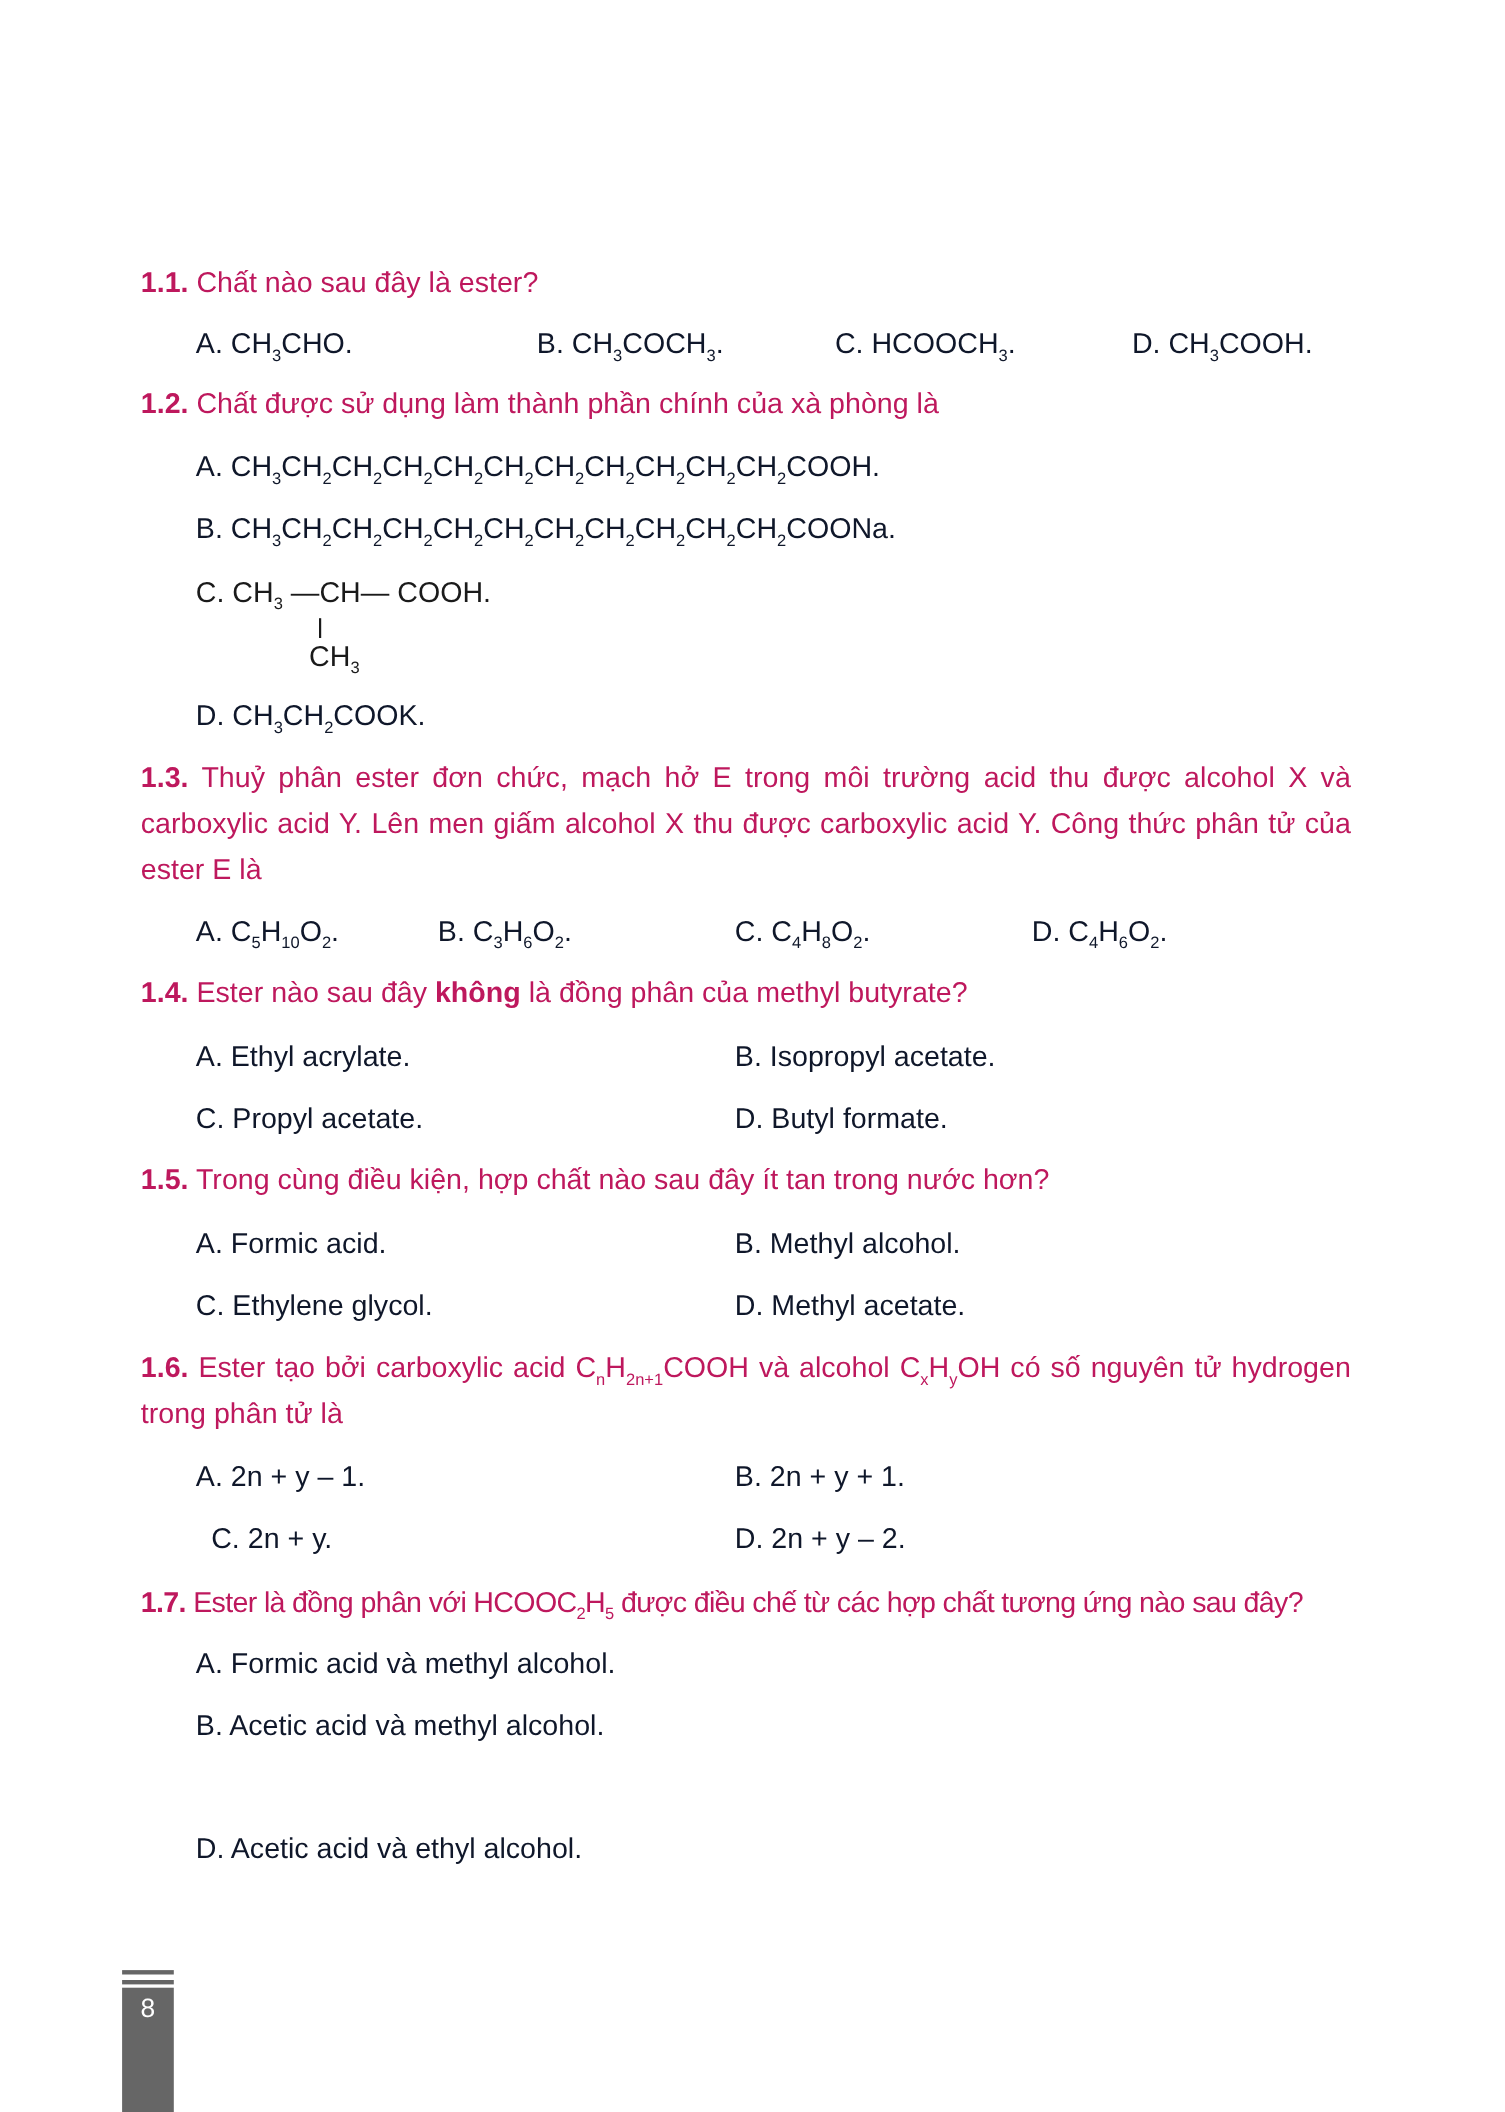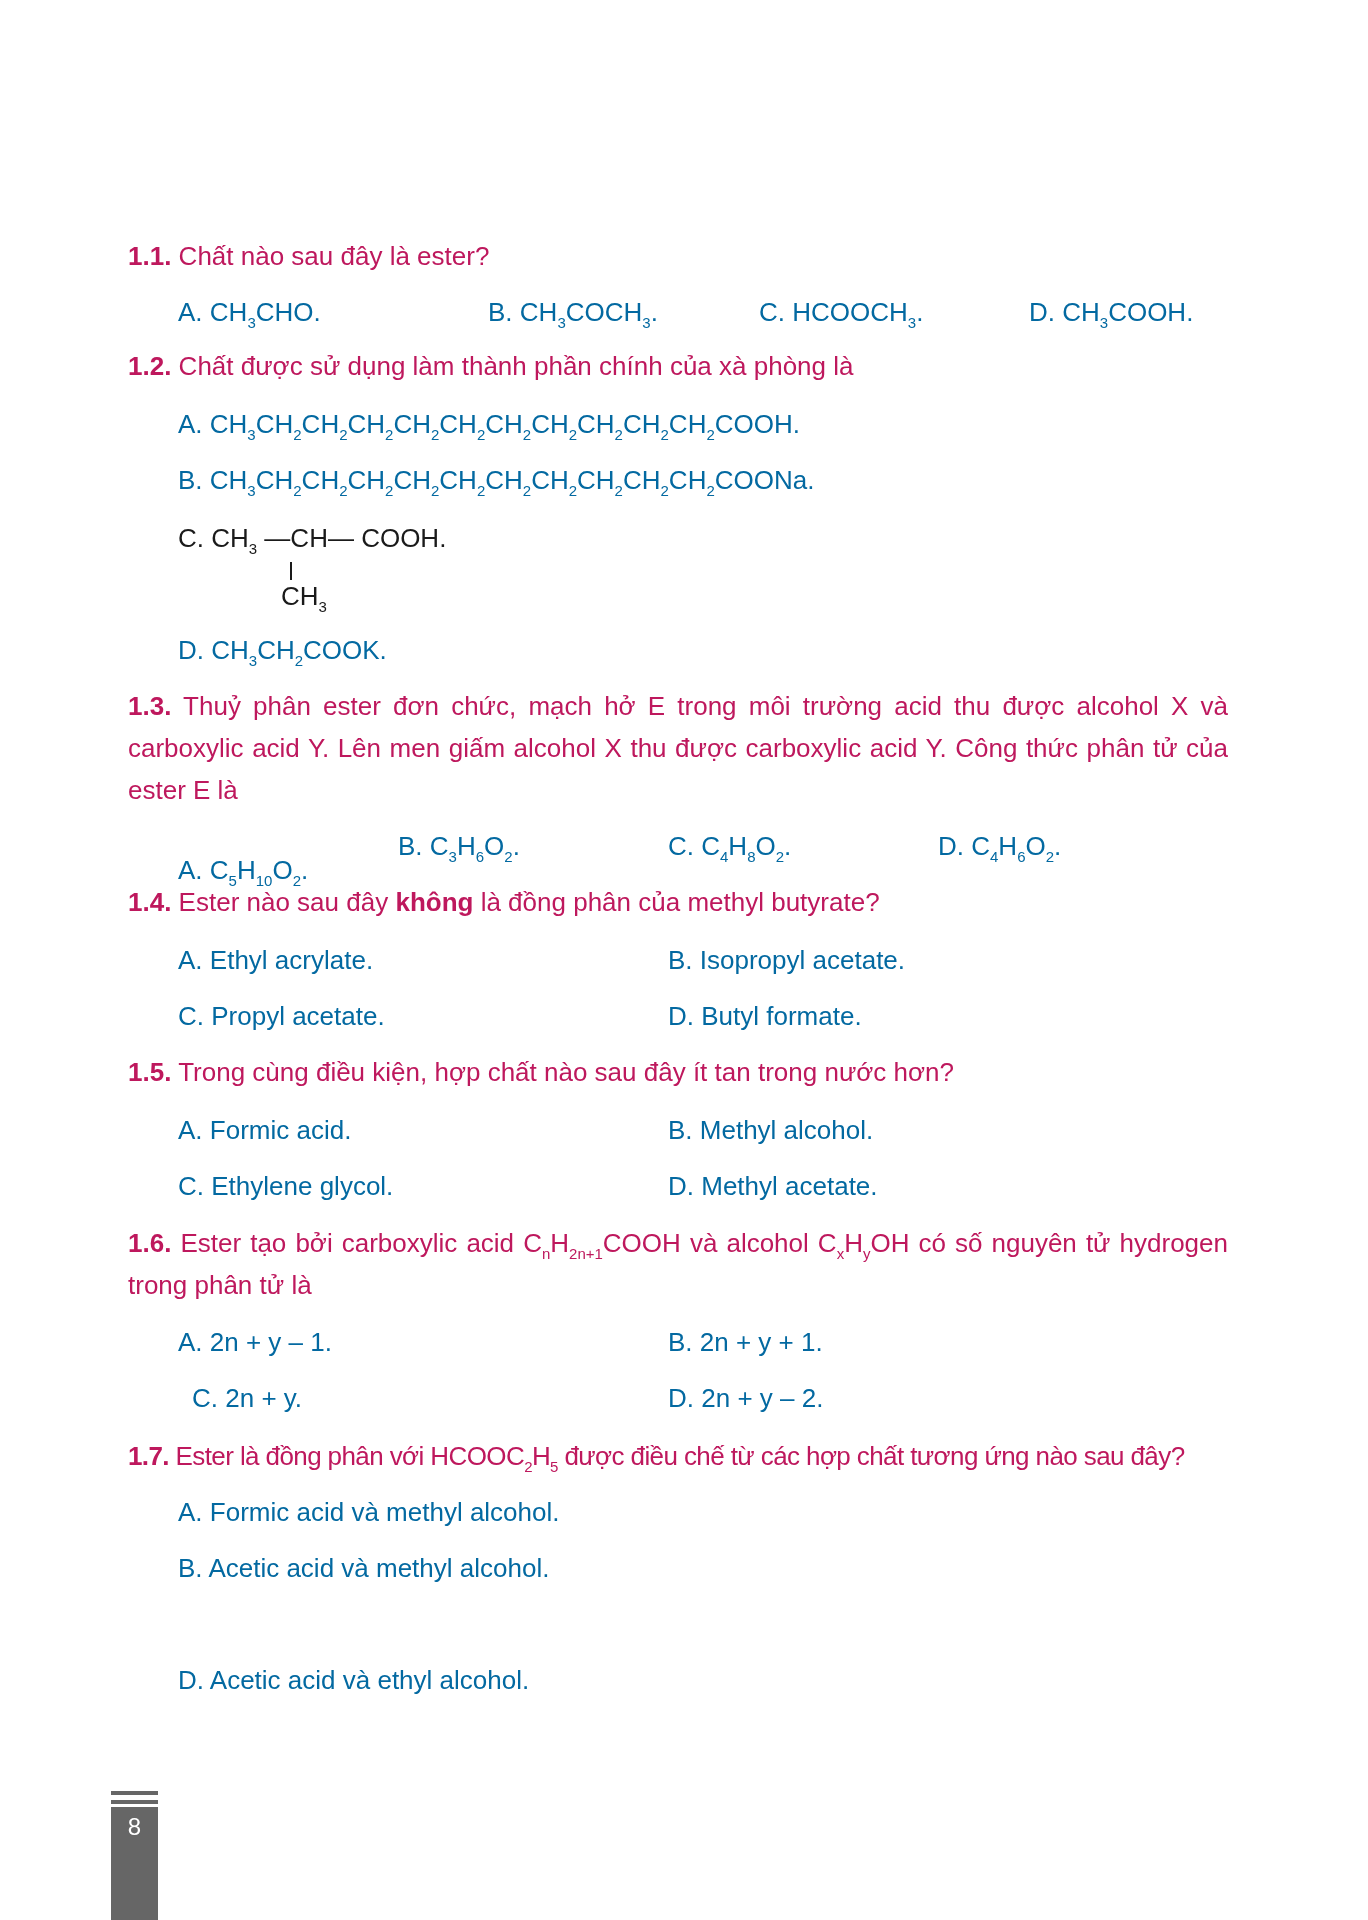--- a/index.html
+++ b/index.html
@@ -76,21 +76,21 @@
       text-align-last: left;
     }
     .qnum {
       font-weight: bold;
     }
     .opt {
       position: absolute;
       font-size: 26px;
       line-height: 40px;
       white-space: nowrap;
-      color: #0369a1;
+      color: #0f172a;
     }
     sub {
       font-size: 15px;
       vertical-align: -7px;
       line-height: 0;
     }
     b.em { font-weight: bold; }
 
     
     .branch {
@@ -185,21 +185,21 @@
   </div>
   <div class="opt" style="left:178px; top:630px;">
     <span>D.</span>
     <span>CH</span><sub>3</sub><span>CH</span><sub>2</sub><span>COOK.</span>
   </div>
 
   <div class="q wrap justify" style="top:685px;">
     <span class="qnum">1.3.</span>
     <span>Thuỷ phân ester đơn chức, mạch hở E trong môi trường acid thu được alcohol X và carboxylic acid Y. Lên men giấm alcohol X thu được carboxylic acid Y. Công thức phân tử của ester E là</span>
   </div>
-  <div class="opt" style="left:178px; top:826px;margin-top:24px;">
+  <div class="opt" style="left:178px; top:826px;">
     <span>A.</span>
     <span>C</span><sub>5</sub><span>H</span><sub>10</sub><span>O</span><sub>2</sub><span>.</span>
   </div>
   <div class="opt" style="left:398px; top:826px;">
     <span>B.</span>
     <span>C</span><sub>3</sub><span>H</span><sub>6</sub><span>O</span><sub>2</sub><span>.</span>
   </div>
   <div class="opt" style="left:668px; top:826px;">
     <span>C.</span>
     <span>C</span><sub>4</sub><span>H</span><sub>8</sub><span>O</span><sub>2</sub><span>.</span>

